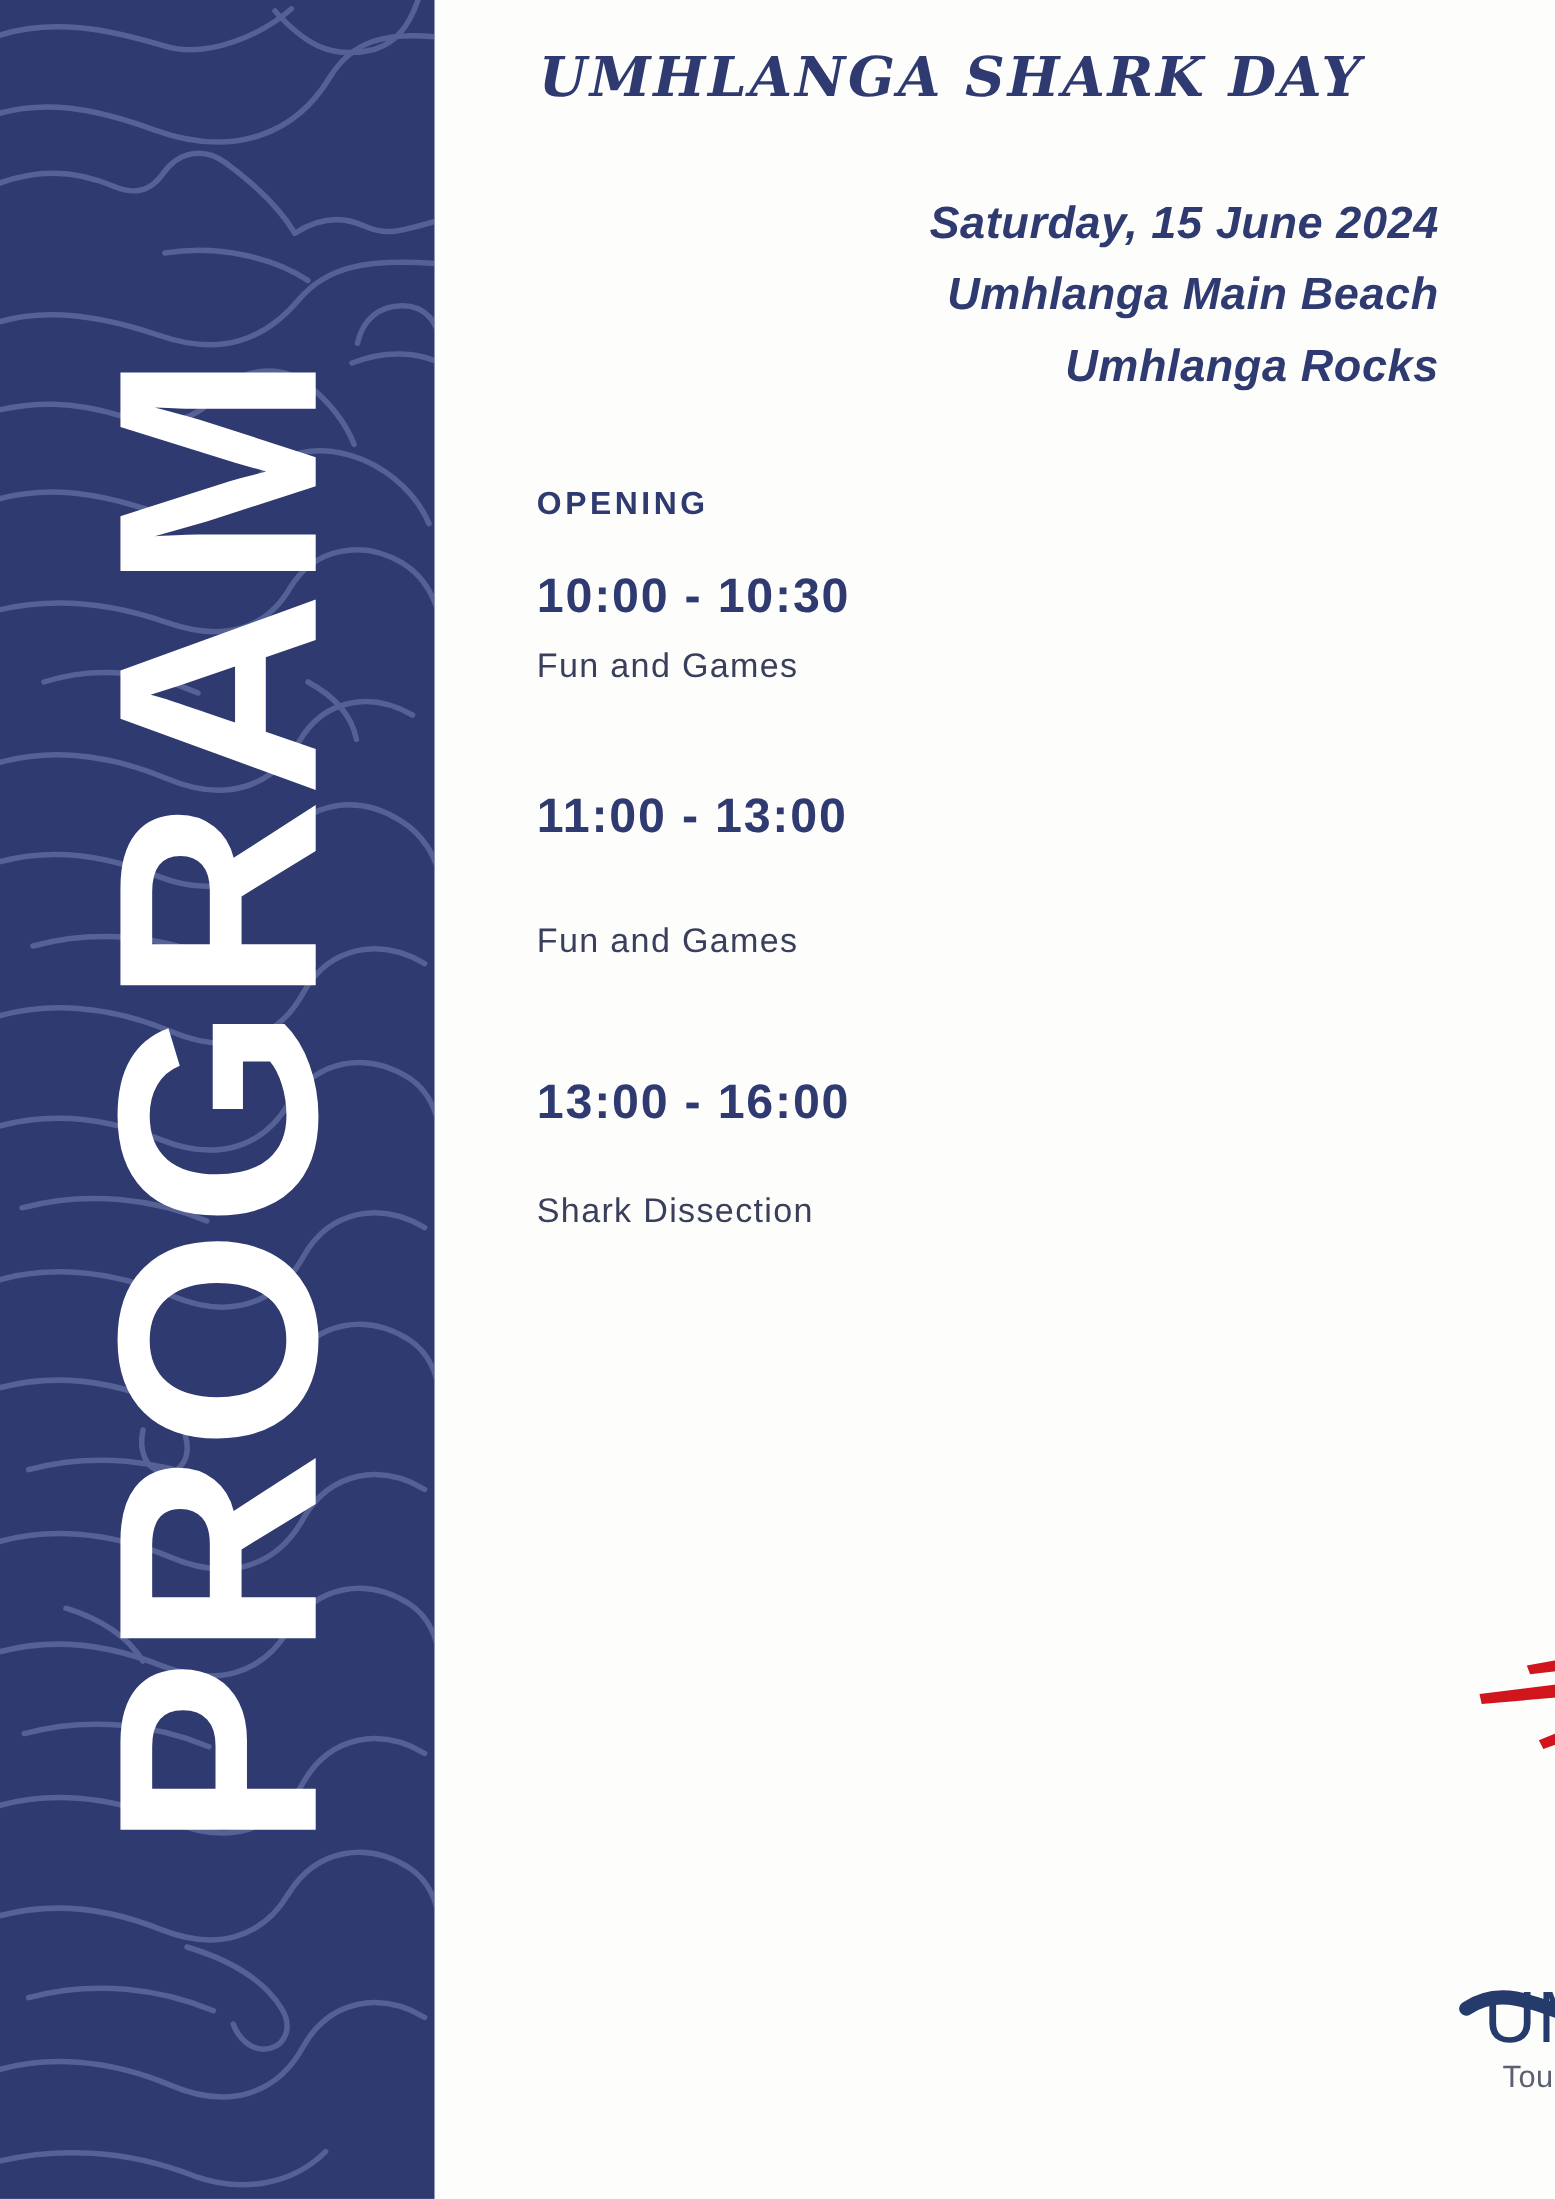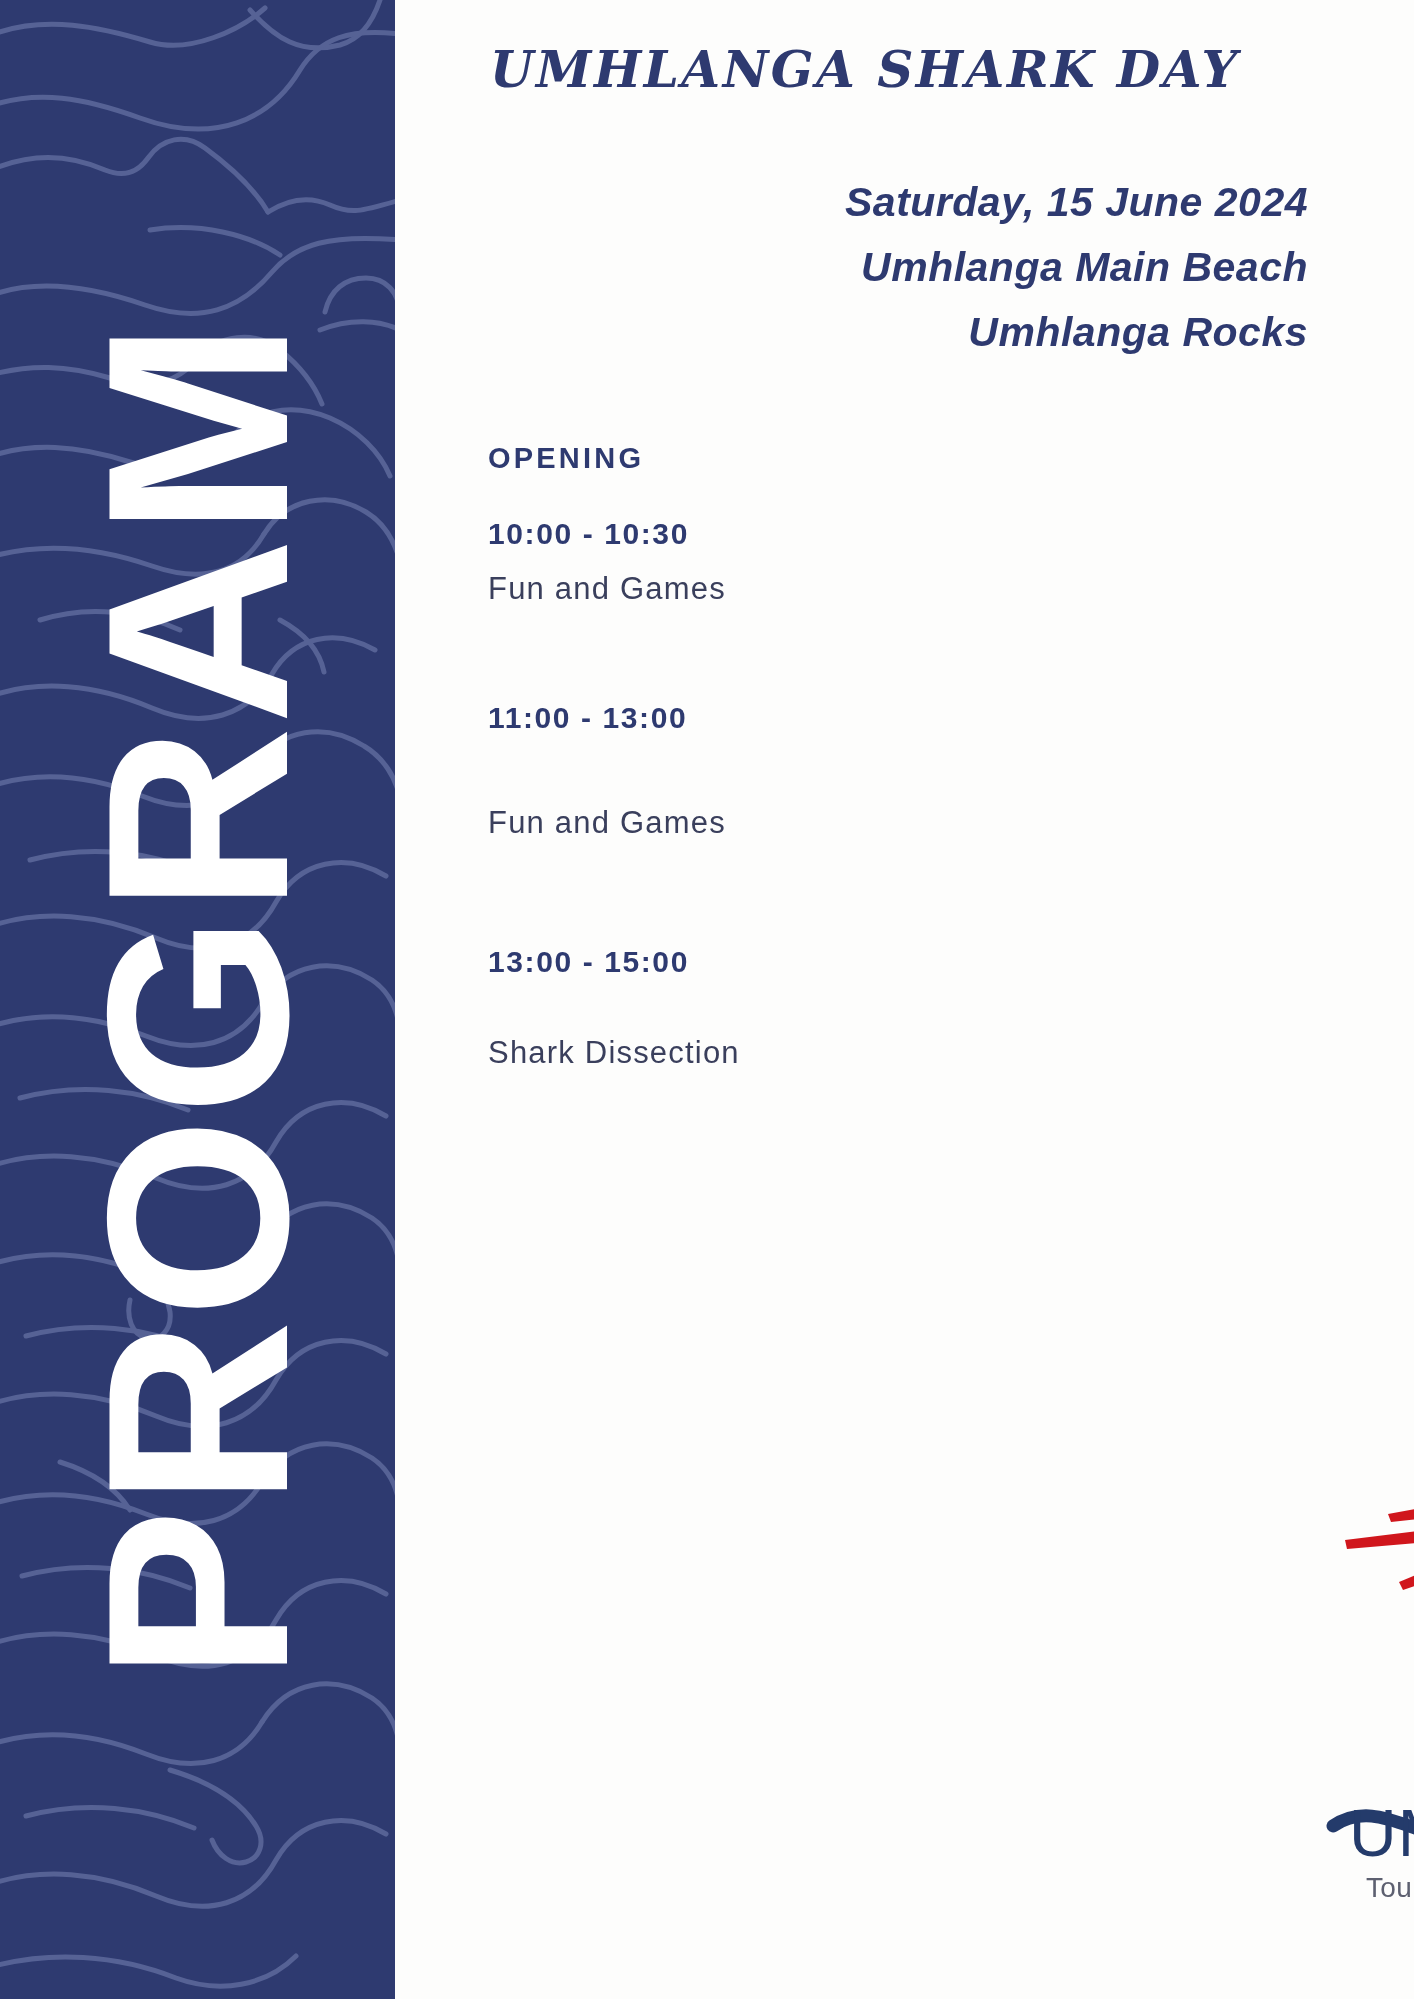--- a/index.html
+++ b/index.html
@@ -95,21 +95,21 @@
     font-weight:bold;
     font-size:29px;
     letter-spacing:3.2px;
     color:#2e3a70;
     text-transform:uppercase;
     margin-top:32px;
   }
   .sched-time {
     font-family:"Liberation Sans", sans-serif;
     font-weight:bold;
-    font-size:30px;
+    font-size:44px;
     letter-spacing:1.6px;
     color:#2e3a70;
   }
   .sched-activity {
     font-family:"Liberation Sans", sans-serif;
     font-weight:normal;
     font-size:31px;
     letter-spacing:1.2px;
     color:#3a3f5c;
   }
@@ -232,21 +232,21 @@
       <div class="sp-34"></div>
       <div class="sp-34"></div>
 
       <div class="sched-time">11:00 - 13:00</div>
       <div class="sp-70"></div>
       <div class="sched-activity">Fun and Games</div>
       <div class="sp-34"></div>
 
       <div class="sp-70"></div>
 
-      <div class="sched-time">13:00 - 15:00</div>
+      <div class="sched-time">13:00 - 16:00</div>
       <div class="sp-56"></div>
       <div class="sched-activity">Shark Dissection</div>
 
     </div>
 
     <div id="logo">
 
       <svg id="logo-mark" viewBox="0 0 430 380">
 
         <g fill="#d0161c">

